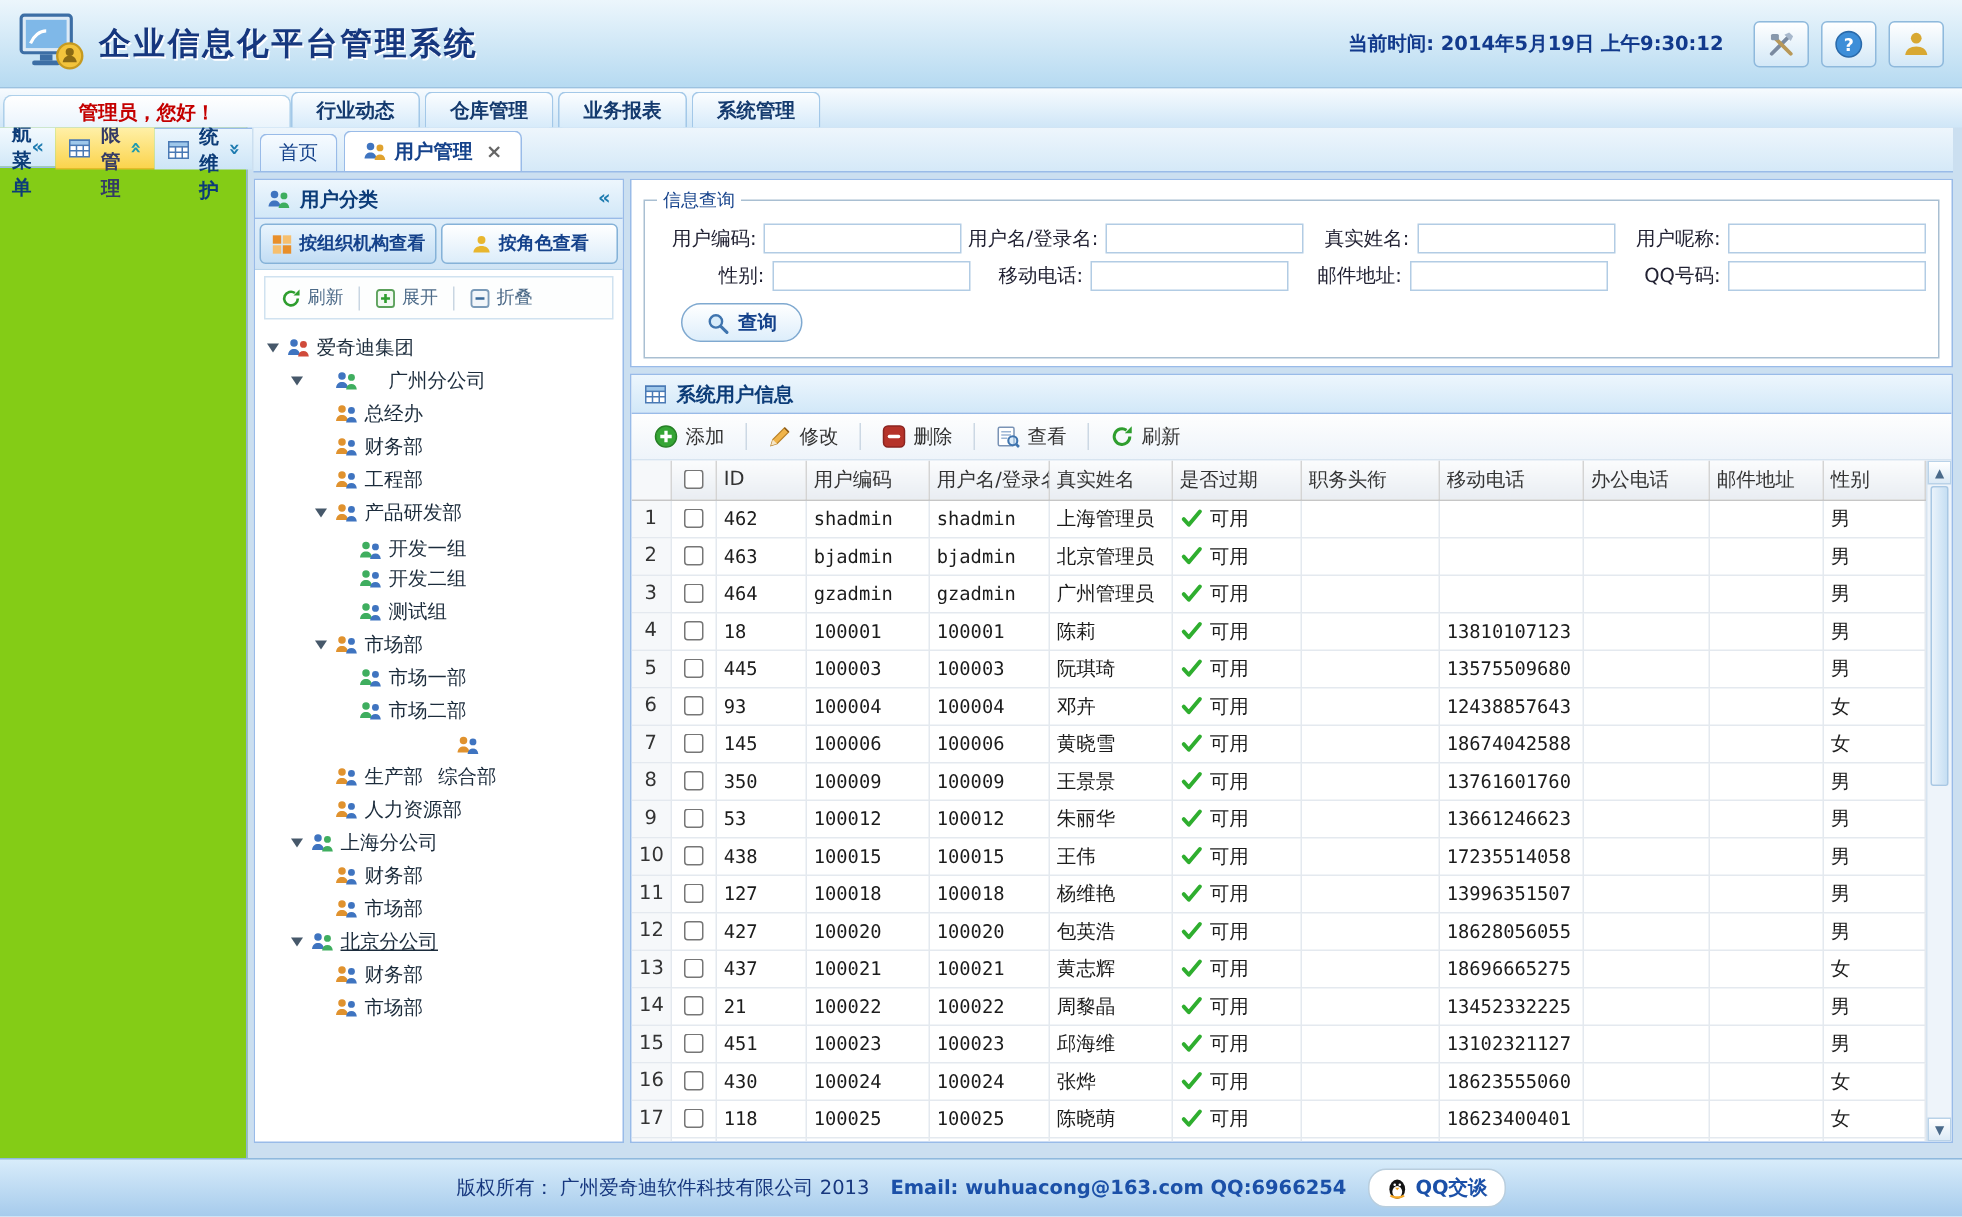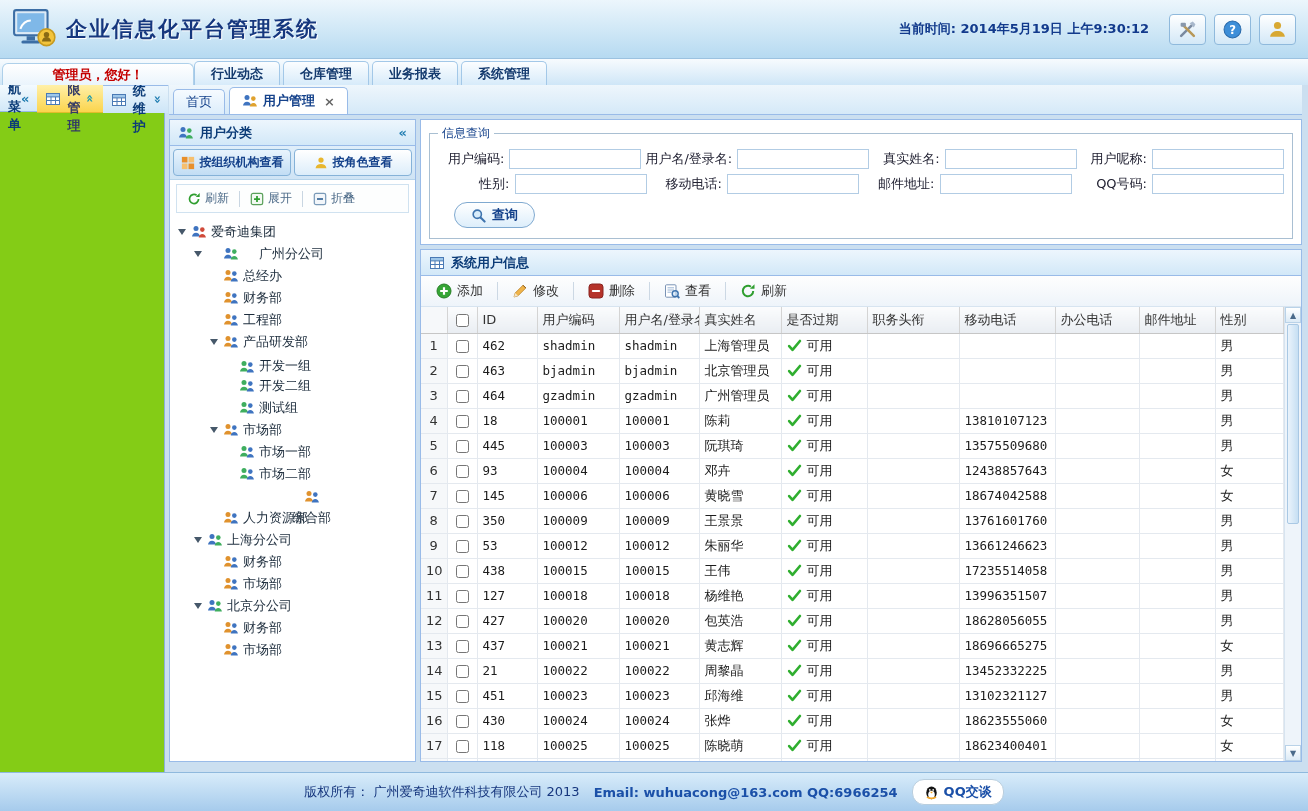--- a/index.html
+++ b/index.html
@@ -487,20 +487,32 @@
               <div class="tree-node" style="padding-left: 38px;">
                 <span class="tri-sp"></span>
                 <span class="ic">
                   <svg viewBox="0 0 16 16">
                     <circle cx="5" cy="4.6" r="2.5" fill="#e0922e"></circle>
                     <path d="M1 12.6c.3-2.6 1.9-3.9 4-3.9s3.7 1.3 4 3.9z" fill="#e0922e"></path>
                     <circle cx="11.3" cy="5.6" r="2.3" fill="#3f74c0"></circle>
                     <path d="M7.7 13.6c.3-2.4 1.8-3.6 3.6-3.6s3.3 1.2 3.6 3.6z" fill="#3f74c0"></path>
                   </svg>
                 </span>
+                <span>生产部</span>
+              </div>
+              <div class="tree-node" style="padding-left: 38px;">
+                <span class="tri-sp"></span>
+                <span class="ic">
+                  <svg viewBox="0 0 16 16">
+                    <circle cx="5" cy="4.6" r="2.5" fill="#e0922e"></circle>
+                    <path d="M1 12.6c.3-2.6 1.9-3.9 4-3.9s3.7 1.3 4 3.9z" fill="#e0922e"></path>
+                    <circle cx="11.3" cy="5.6" r="2.3" fill="#3f74c0"></circle>
+                    <path d="M7.7 13.6c.3-2.4 1.8-3.6 3.6-3.6s3.3 1.2 3.6 3.6z" fill="#3f74c0"></path>
+                  </svg>
+                </span>
                 <span>人力资源部</span>
               </div>
               <div class="tree-node" style="padding-left: 22px;">
                 <span class="tri"></span>
                 <span class="ic">
                   <svg viewBox="0 0 16 16">
                     <circle cx="5" cy="4.6" r="2.5" fill="#3f74c0"></circle>
                     <path d="M1 12.6c.3-2.6 1.9-3.9 4-3.9s3.7 1.3 4 3.9z" fill="#3f74c0"></path>
                     <circle cx="11.3" cy="5.6" r="2.3" fill="#3fae5f"></circle>
                     <path d="M7.7 13.6c.3-2.4 1.8-3.6 3.6-3.6s3.3 1.2 3.6 3.6z" fill="#3fae5f"></path>
@@ -525,21 +537,21 @@
                 <span class="ic">
                   <svg viewBox="0 0 16 16">
                     <circle cx="5" cy="4.6" r="2.5" fill="#e0922e"></circle>
                     <path d="M1 12.6c.3-2.6 1.9-3.9 4-3.9s3.7 1.3 4 3.9z" fill="#e0922e"></path>
                     <circle cx="11.3" cy="5.6" r="2.3" fill="#3f74c0"></circle>
                     <path d="M7.7 13.6c.3-2.4 1.8-3.6 3.6-3.6s3.3 1.2 3.6 3.6z" fill="#3f74c0"></path>
                   </svg>
                 </span>
                 <span>市场部</span>
               </div>
-              <div class="tree-node" style="padding-left: 22px;">
+              <div class="tree-node" style="padding-left: 22px; text-decoration: underline;">
                 <span class="tri"></span>
                 <span class="ic">
                   <svg viewBox="0 0 16 16">
                     <circle cx="5" cy="4.6" r="2.5" fill="#3f74c0"></circle>
                     <path d="M1 12.6c.3-2.6 1.9-3.9 4-3.9s3.7 1.3 4 3.9z" fill="#3f74c0"></path>
                     <circle cx="11.3" cy="5.6" r="2.3" fill="#3fae5f"></circle>
                     <path d="M7.7 13.6c.3-2.4 1.8-3.6 3.6-3.6s3.3 1.2 3.6 3.6z" fill="#3fae5f"></path>
                   </svg>
                 </span>
                 <span>北京分公司</span>

